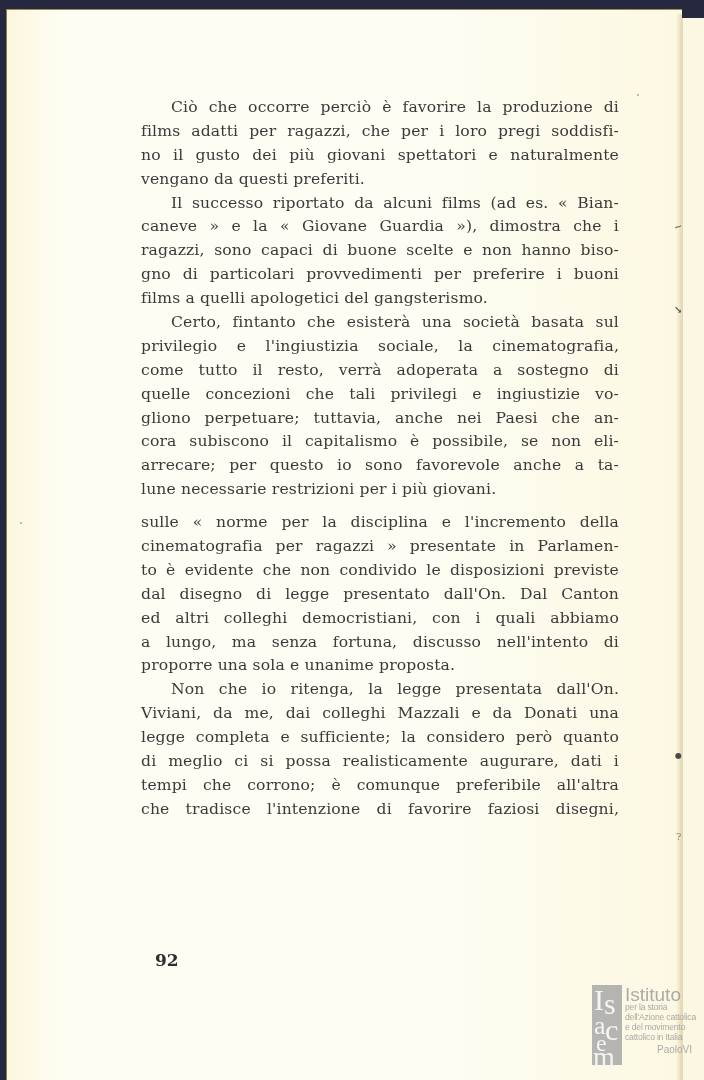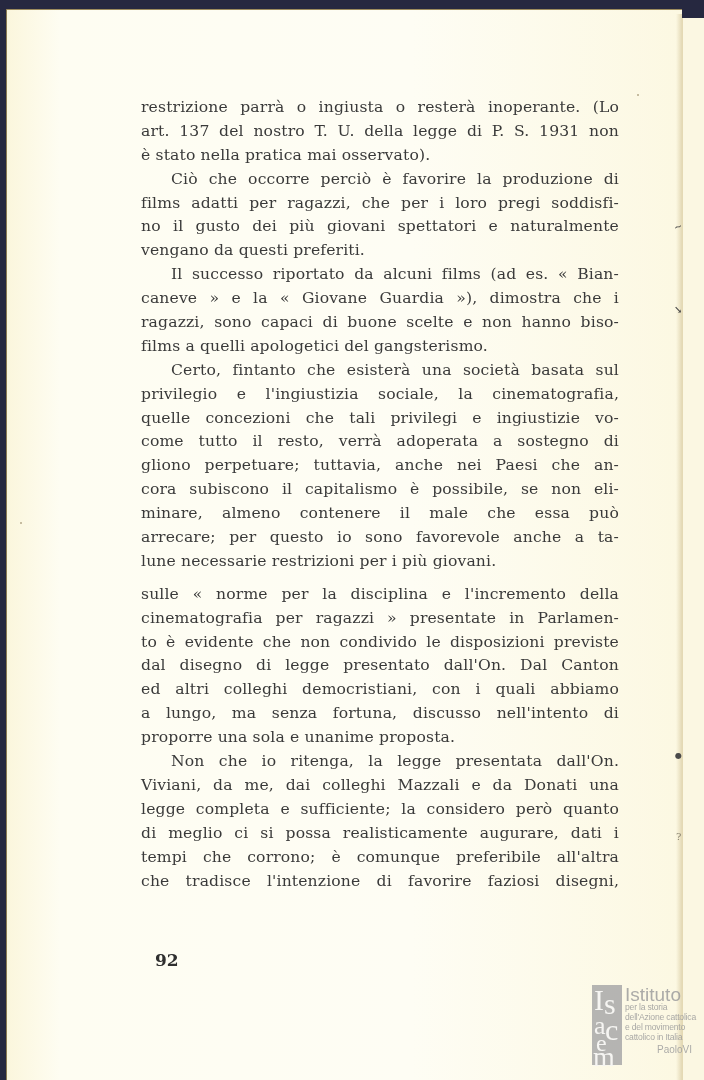--- a/index.html
+++ b/index.html
@@ -150,44 +150,39 @@
 </head>
 <body>
 
 <div class="scan-backdrop"></div>
 <div class="next-page-edge"></div>
 <div class="page"></div>
 <div class="spine-shadow"></div>
 
 <div class="text-block" id="text-block">
     <p class="para">
-      <span class="line">restrizione parrà o ingiusta o resterà inoperante. (Lo</span>
-      <span class="line">art. 137 del nostro T. U. della legge di P. S. 1931 non</span>
-      <span class="line last">è stato nella pratica mai osservato).</span>
-    </p>
-    <p class="para">
       <span class="line indent">Ciò che occorre perciò è favorire la produzione di</span>
       <span class="line">films adatti per ragazzi, che per i loro pregi soddisfi-</span>
       <span class="line">no il gusto dei più giovani spettatori e naturalmente</span>
       <span class="line last">vengano da questi preferiti.</span>
     </p>
     <p class="para">
       <span class="line indent">Il successo riportato da alcuni films (ad es. « Bian-</span>
       <span class="line">caneve » e la « Giovane Guardia »), dimostra che i</span>
       <span class="line">ragazzi, sono capaci di buone scelte e non hanno biso-</span>
+      <span class="line">gno di particolari provvedimenti per preferire i buoni</span>
       <span class="line last">films a quelli apologetici del gangsterismo.</span>
     </p>
     <p class="para">
       <span class="line indent">Certo, fintanto che esisterà una società basata sul</span>
       <span class="line">privilegio e l'ingiustizia sociale, la cinematografia,</span>
+      <span class="line">come tutto il resto, verrà adoperata a sostegno di</span>
       <span class="line">quelle concezioni che tali privilegi e ingiustizie vo-</span>
-      <span class="line">come tutto il resto, verrà adoperata a sostegno di</span>
       <span class="line">gliono perpetuare; tuttavia, anche nei Paesi che an-</span>
       <span class="line">cora subiscono il capitalismo è possibile, se non eli-</span>
-      <span class="line">minare, almeno contenere il male che essa può</span>
       <span class="line">arrecare; per questo io sono favorevole anche a ta-</span>
       <span class="line last">lune necessarie restrizioni per i più giovani.</span>
     </p>
     <div class="section-gap"></div>
     <p class="para">
       <span class="line">sulle « norme per la disciplina e l'incremento della</span>
       <span class="line">cinematografia per ragazzi » presentate in Parlamen-</span>
       <span class="line">to è evidente che non condivido le disposizioni previste</span>
       <span class="line">dal disegno di legge presentato dall'On. Dal Canton</span>
       <span class="line">ed altri colleghi democristiani, con i quali abbiamo</span>

